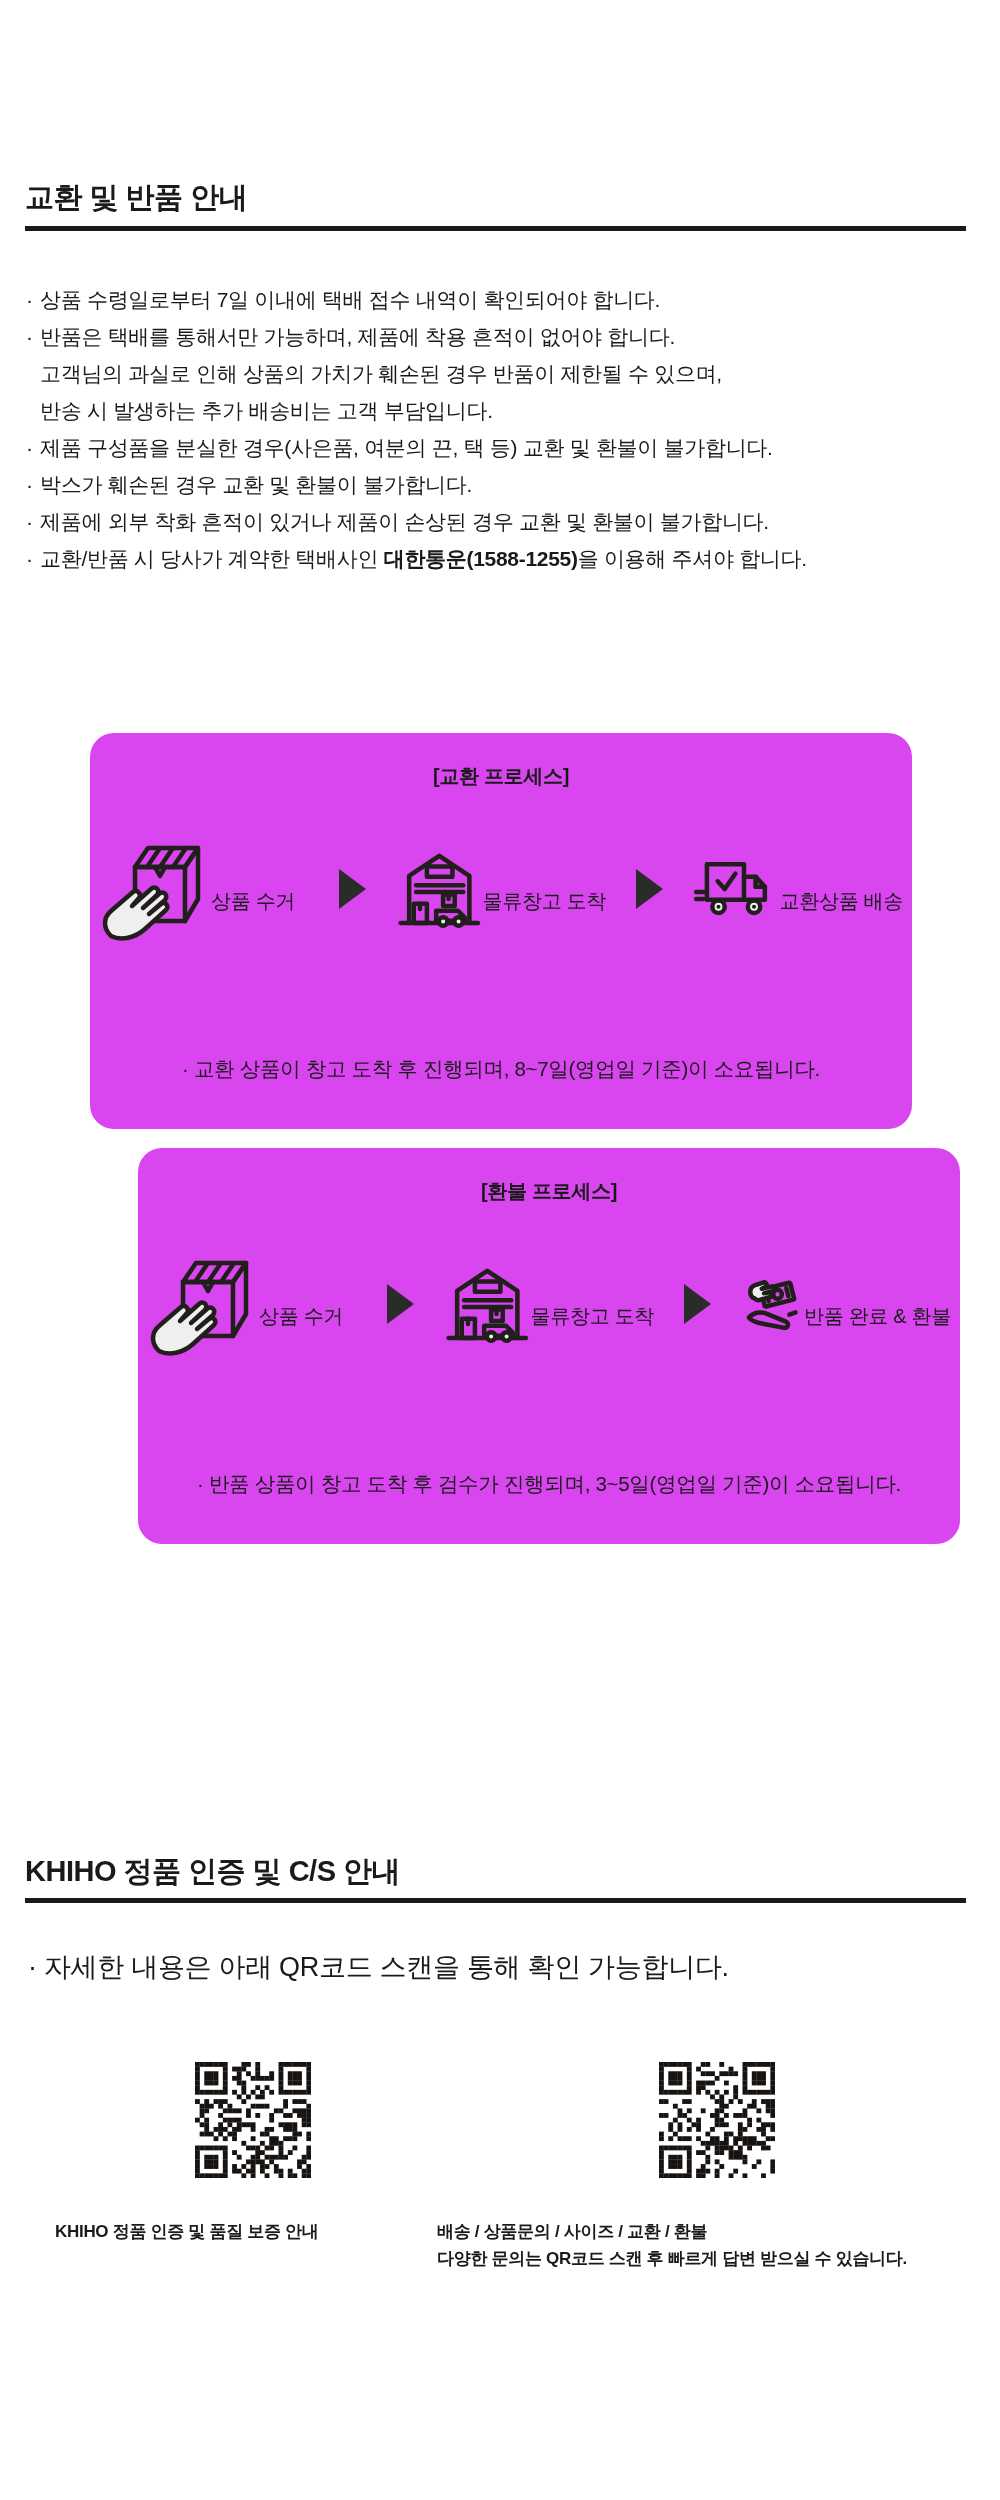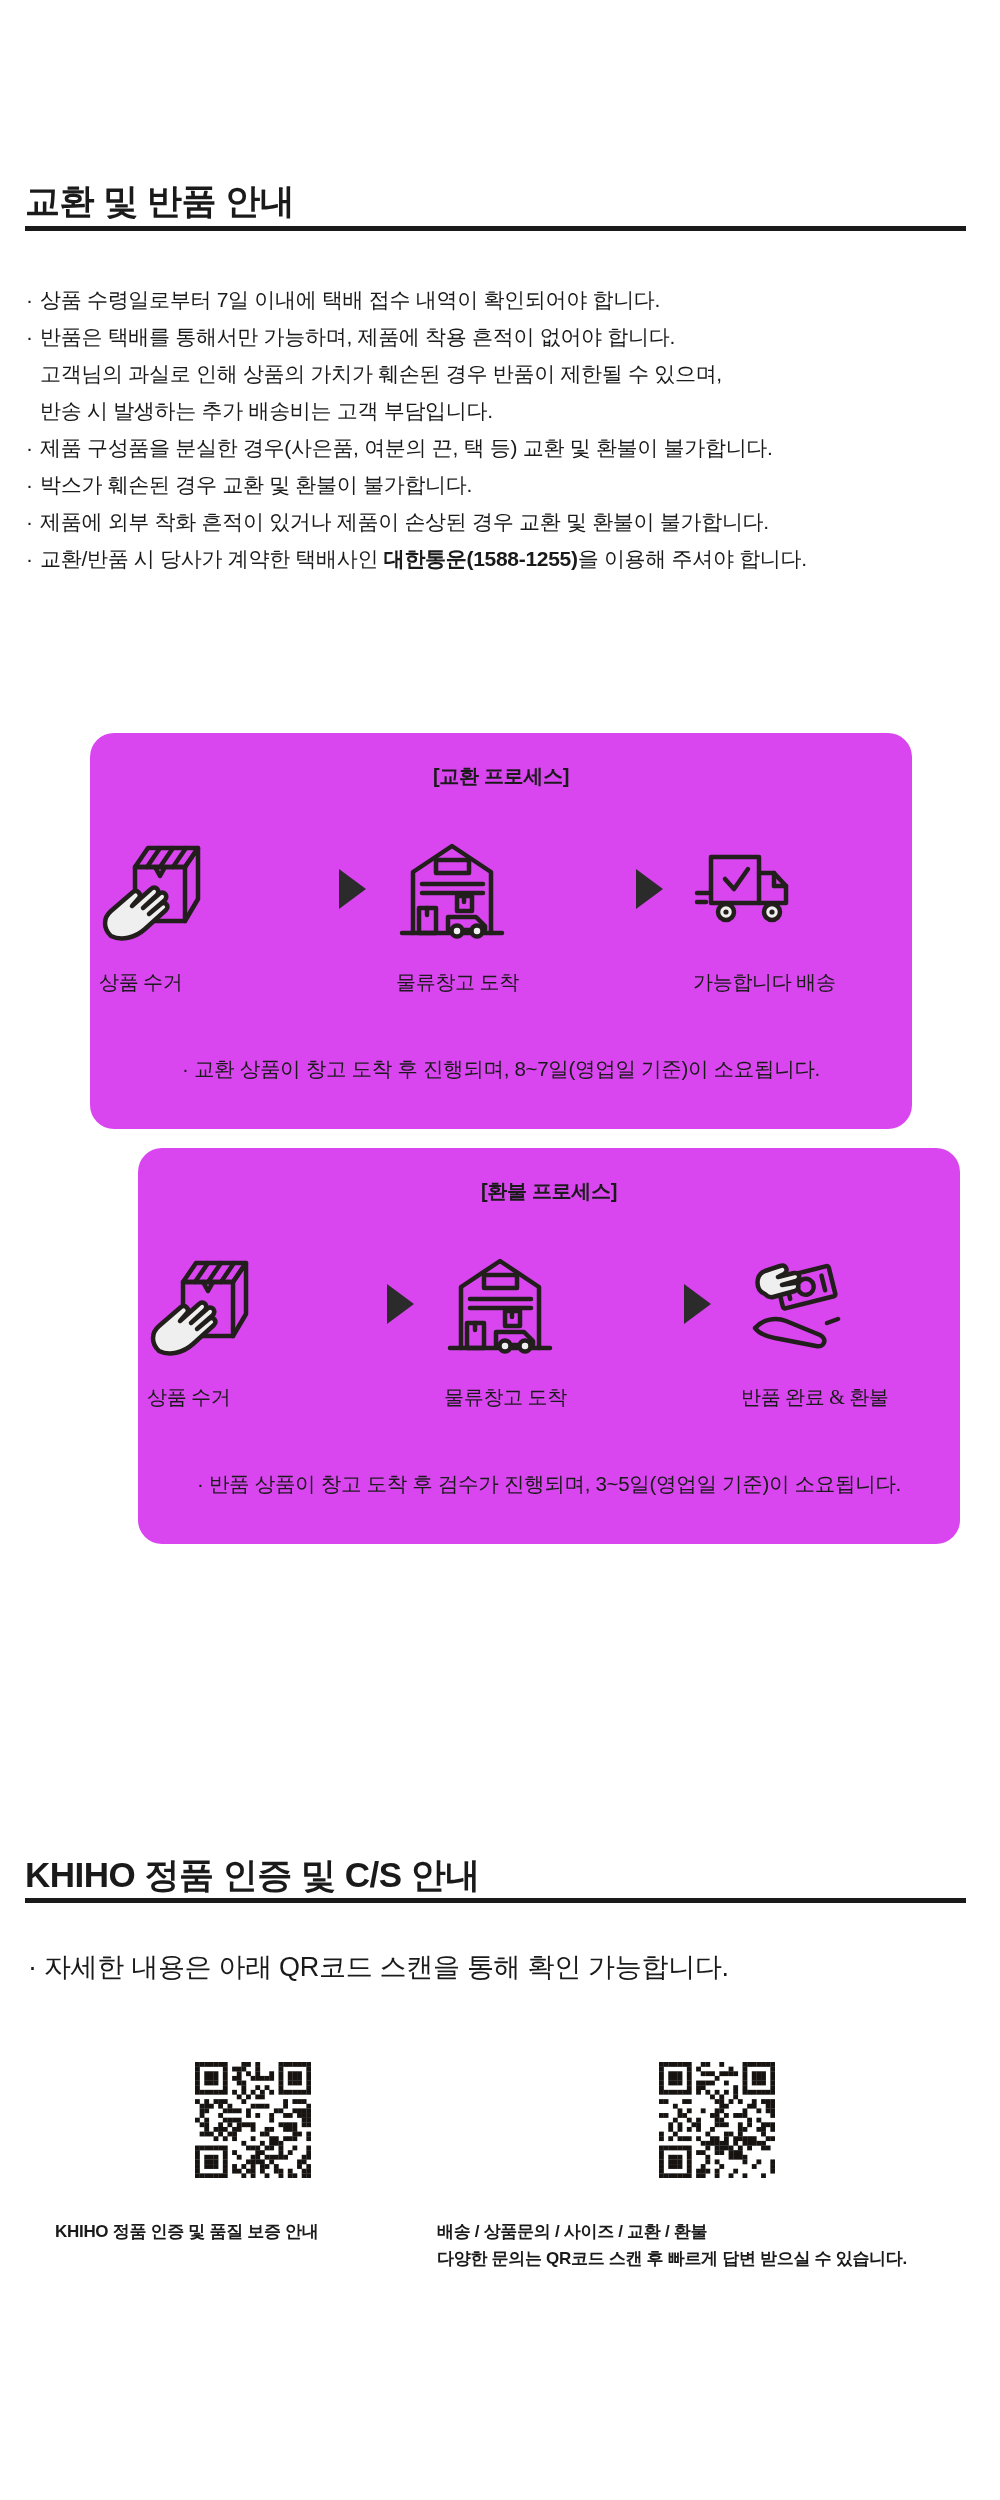--- a/index.html
+++ b/index.html
@@ -1,21 +1,21 @@
 <!DOCTYPE html>
 <html><head>
 <meta charset="utf-8">
 <style>
   html,body{margin:0;padding:0;background:#ffffff;}
   .page{
     position:relative;width:1000px;height:2500px;background:#ffffff;
     font-family:"Liberation Sans","DejaVu Sans",sans-serif;color:#1a1a1a;overflow:hidden;
   }
   .section-title{
-    position:absolute;left:25px;font-size:35px;font-weight:800;
+    position:absolute;left:25px;font-size:29px;font-weight:800;
     letter-spacing:-0.5px;color:#1a1a1a;white-space:nowrap;margin-top:32px;
   }
   .title-1{top:146px;}
   .title-2{top:1820px;}
   .divider{position:absolute;left:25px;width:941px;height:5px;background:#1a1a1a;}
   .divider-1{top:226px;}
   .divider-2{top:1898px;}
 
   .rules{position:absolute;left:26px;top:281px;font-size:21px;line-height:37px;letter-spacing:-0.3px;}
   .rule{display:flex;white-space:nowrap;}
@@ -25,21 +25,21 @@
   .pbox{
     position:absolute;left:90px;width:822px;height:396px;
     background:#d946ef;border-radius:24px;
   }
   .pbox-1{top:733px;}
   .pbox-2{top:1148px;margin-left:48px;}
   .pbox-title{position:absolute;top:30px;left:0;width:100%;text-align:center;
     font-size:20px;font-weight:700;letter-spacing:-0.3px;}
   .steps{position:absolute;top:100px;left:0;width:100%;
     display:flex;justify-content:center;align-items:flex-start;}
-  .step{width:210px;display:flex;flex-direction:column;align-items:flex-start;font-family:Liberation Serif, serif;}
+  .step{width:210px;display:flex;flex-direction:row;align-items:center;}
   .step .icon{width:112px;height:112px;color:#211e1c;}
   .step-label{margin-top:24px;font-size:20px;letter-spacing:-0.3px;white-space:nowrap;}
   .arrow{width:0;height:0;margin:36px 30px 0 30px;
     border-left:27px solid #2b2b2b;border-top:20px solid transparent;border-bottom:20px solid transparent;}
   .pbox-note{position:absolute;top:322px;left:0;width:100%;text-align:center;
     font-size:20.5px;letter-spacing:-0.3px;}
 
   .cs-subtitle{position:absolute;left:28px;top:1949px;font-size:27px;letter-spacing:-0.3px;}
   .qr{position:absolute;width:116px;height:116px;top:2062px;}
   .qr-1{left:195px;}
@@ -147,21 +147,21 @@
             <path d="M32 46 L41 56 L55 36"></path>
             <path d="M66 40 H81 L93 53 V70 H66"></path>
             <line x1="81" y1="40" x2="81" y2="53"></line>
             <line x1="81" y1="53" x2="93" y2="53"></line>
             <circle cx="33" cy="79" r="8" fill="#efefef"></circle>
             <circle cx="33" cy="79" r="2.6" fill="currentColor" stroke="none"></circle>
             <circle cx="79" cy="79" r="8" fill="#efefef"></circle>
             <circle cx="79" cy="79" r="2.6" fill="currentColor" stroke="none"></circle>
           </g>
         </svg>
-        <div class="step-label">가능합니다 배송</div>
+        <div class="step-label">교환상품 배송</div>
       </div>
 
     </div>
     <div class="pbox-note">· 교환 상품이 창고 도착 후 진행되며, 8~7일(영업일 기준)이 소요됩니다.</div>
   </div>
 
   <div class="pbox pbox-2">
     <div class="pbox-title">[환불 프로세스]</div>
     <div class="steps">
 

